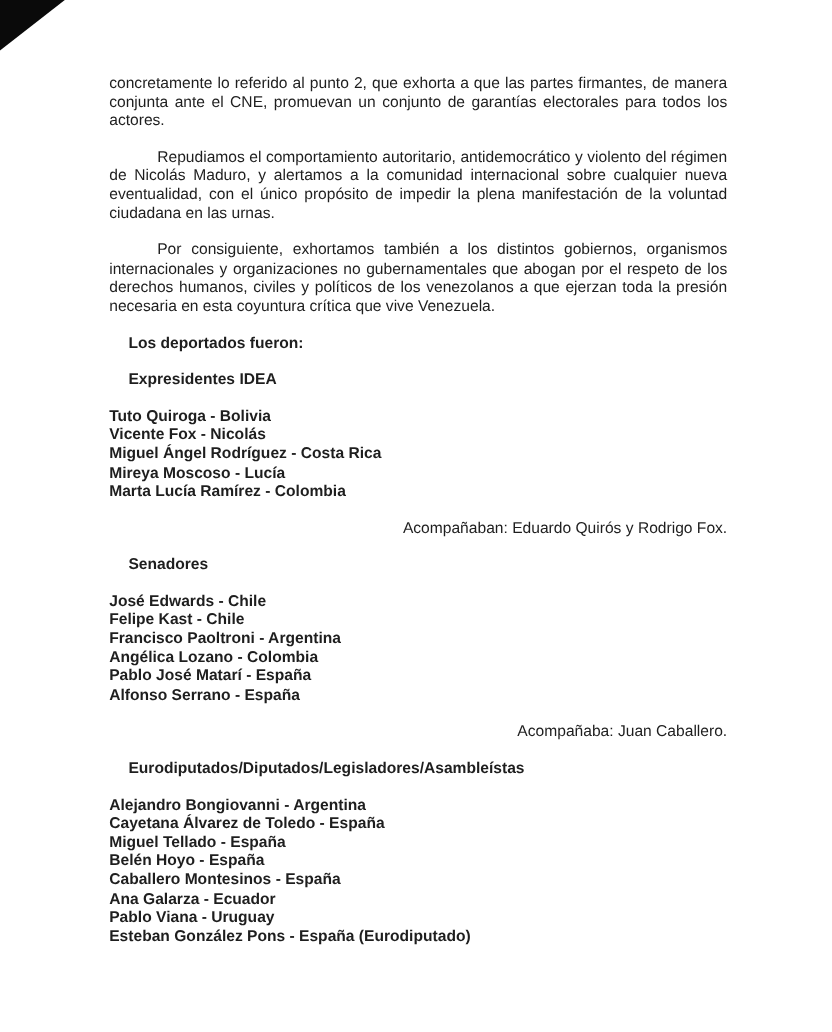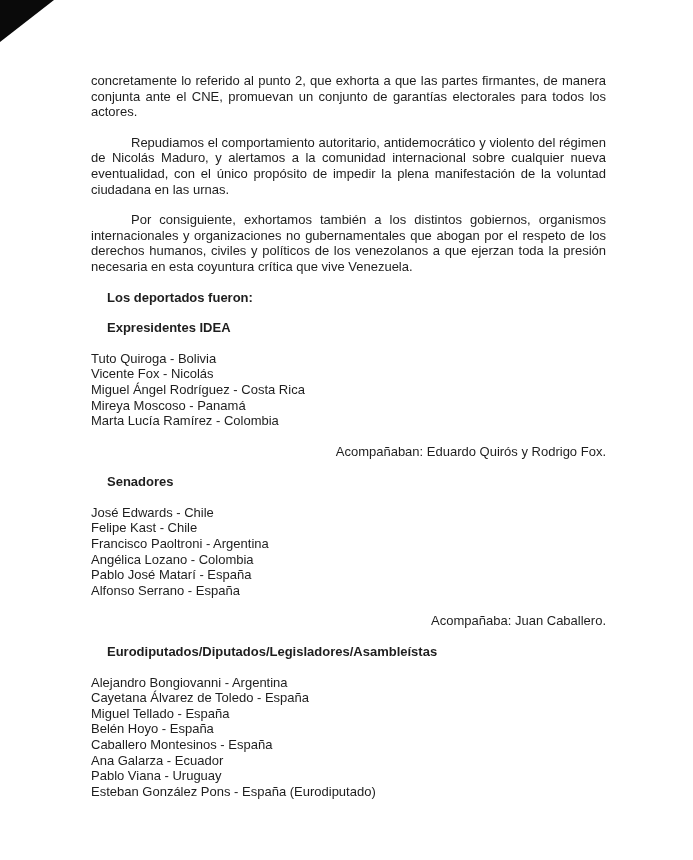--- a/index.html
+++ b/index.html
@@ -27,21 +27,21 @@
     left: 0;
     width: 0;
     height: 0;
     border-top: 42px solid #0a0a0a;
     border-right: 54px solid transparent;
   }
   .content {
     position: absolute;
     left: 91px;
     right: 87px;
-    top: 73px;
+    top: 61px;
     font-size: 13px;
     line-height: 15.6px;
   }
   .para {
     margin: 0 0 15px 0;
     text-align: justify;
   }
   .para.indent {
     text-indent: 40px;
   }
@@ -49,20 +49,21 @@
     margin: 0 0 15px 0;
     text-align: right;
   }
   .heading {
     margin: 0 0 15px 16px;
     font-weight: bold;
     text-align: left;
   }
   .list {
     margin: 0 0 15px 0;
+    font-weight: bold;
   }
   .list .line {
     white-space: nowrap;
   }
 </style>
 </head>
 <body>
 
 <div class="page">
   <div class="corner-artifact"></div>
@@ -76,21 +77,21 @@
     <p class="para indent">Por consiguiente, exhortamos también a los distintos gobiernos, organismos internacionales y organizaciones no gubernamentales que abogan por el respeto de los derechos humanos, civiles y políticos de los venezolanos a que ejerzan toda la presión necesaria en esta coyuntura crítica que vive Venezuela.</p>
 
     <p class="heading">Los deportados fueron:</p>
 
     <p class="heading">Expresidentes IDEA</p>
 
     <div class="list">
       <div class="line">Tuto Quiroga - Bolivia</div>
       <div class="line">Vicente Fox - Nicolás</div>
       <div class="line">Miguel Ángel Rodríguez - Costa Rica</div>
-      <div class="line">Mireya Moscoso - Panamá</div>
+      <div class="line">Mireya Moscoso - Lucía</div>
       <div class="line">Marta Lucía Ramírez - Colombia</div>
     </div>
 
     <p class="note">Acompañaban: Eduardo Quirós y Rodrigo Fox.</p>
 
     <p class="heading">Senadores</p>
 
     <div class="list">
       <div class="line">José Edwards - Chile</div>
       <div class="line">Felipe Kast - Chile</div>

